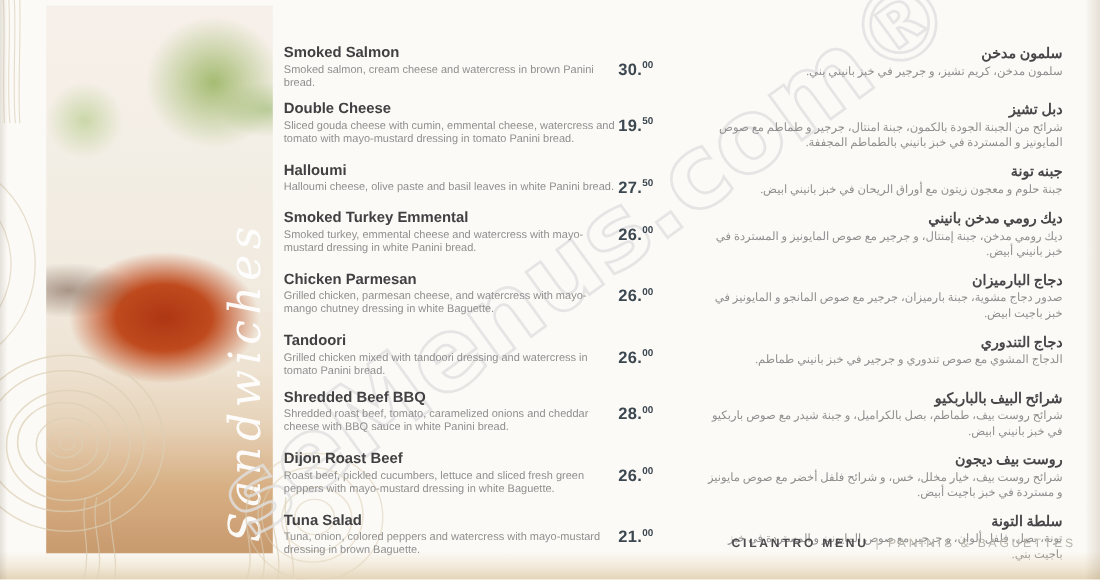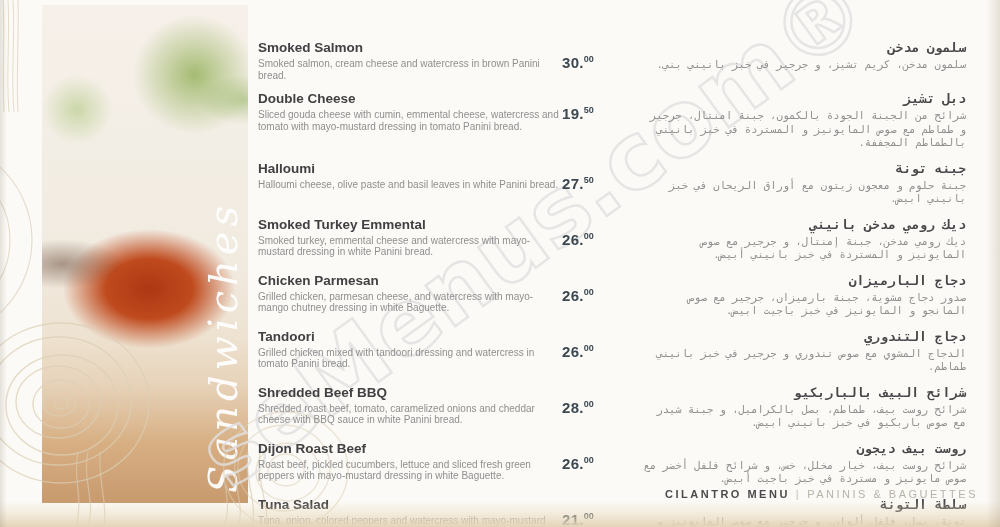--- a/index.html
+++ b/index.html
@@ -37,21 +37,21 @@
   
   .menu{position:absolute;left:258px;top:40px;width:708px;z-index:5;
       display:flex;flex-direction:column;row-gap:10px;}
   .menu-row{display:flex;align-items:flex-start;}
   .en{width:304px;}
   .item-name{font-size:13.5px;font-weight:bold;color:#414143;line-height:16px;}
   .item-desc{font-size:10px;color:#8f8f90;line-height:11.5px;margin-top:2px;}
   .price{width:58px;text-align:left;padding-top:14px;color:#3c4851;font-weight:bold;white-space:nowrap;}
   .p-main{font-size:15px;letter-spacing:.3px;}
   .p-sup{font-size:9px;vertical-align:6px;}
-  .ar{flex:1;margin-left:20px;font-family:Liberation Mono, monospace;}
+  .ar{flex:1;margin-left:20px;font-family:Liberation Serif, serif;}
   .ar-name{font-size:13px;font-weight:bold;color:#47474a;line-height:17px;}
   .ar-desc{font-size:10.5px;color:#8f8f90;line-height:13.5px;margin-top:2px;}
 
   
   .footer{position:absolute;right:22px;bottom:27px;z-index:5;font-size:11px;letter-spacing:2.5px;white-space:nowrap;}
   .footer .brand{font-weight:bold;color:#4b4b4d;}
   .footer .sep{color:#c4c0b6;margin:0 6px;font-weight:normal;}
   .footer .section{color:#b7b3aa;}
 </style>
 </head>

